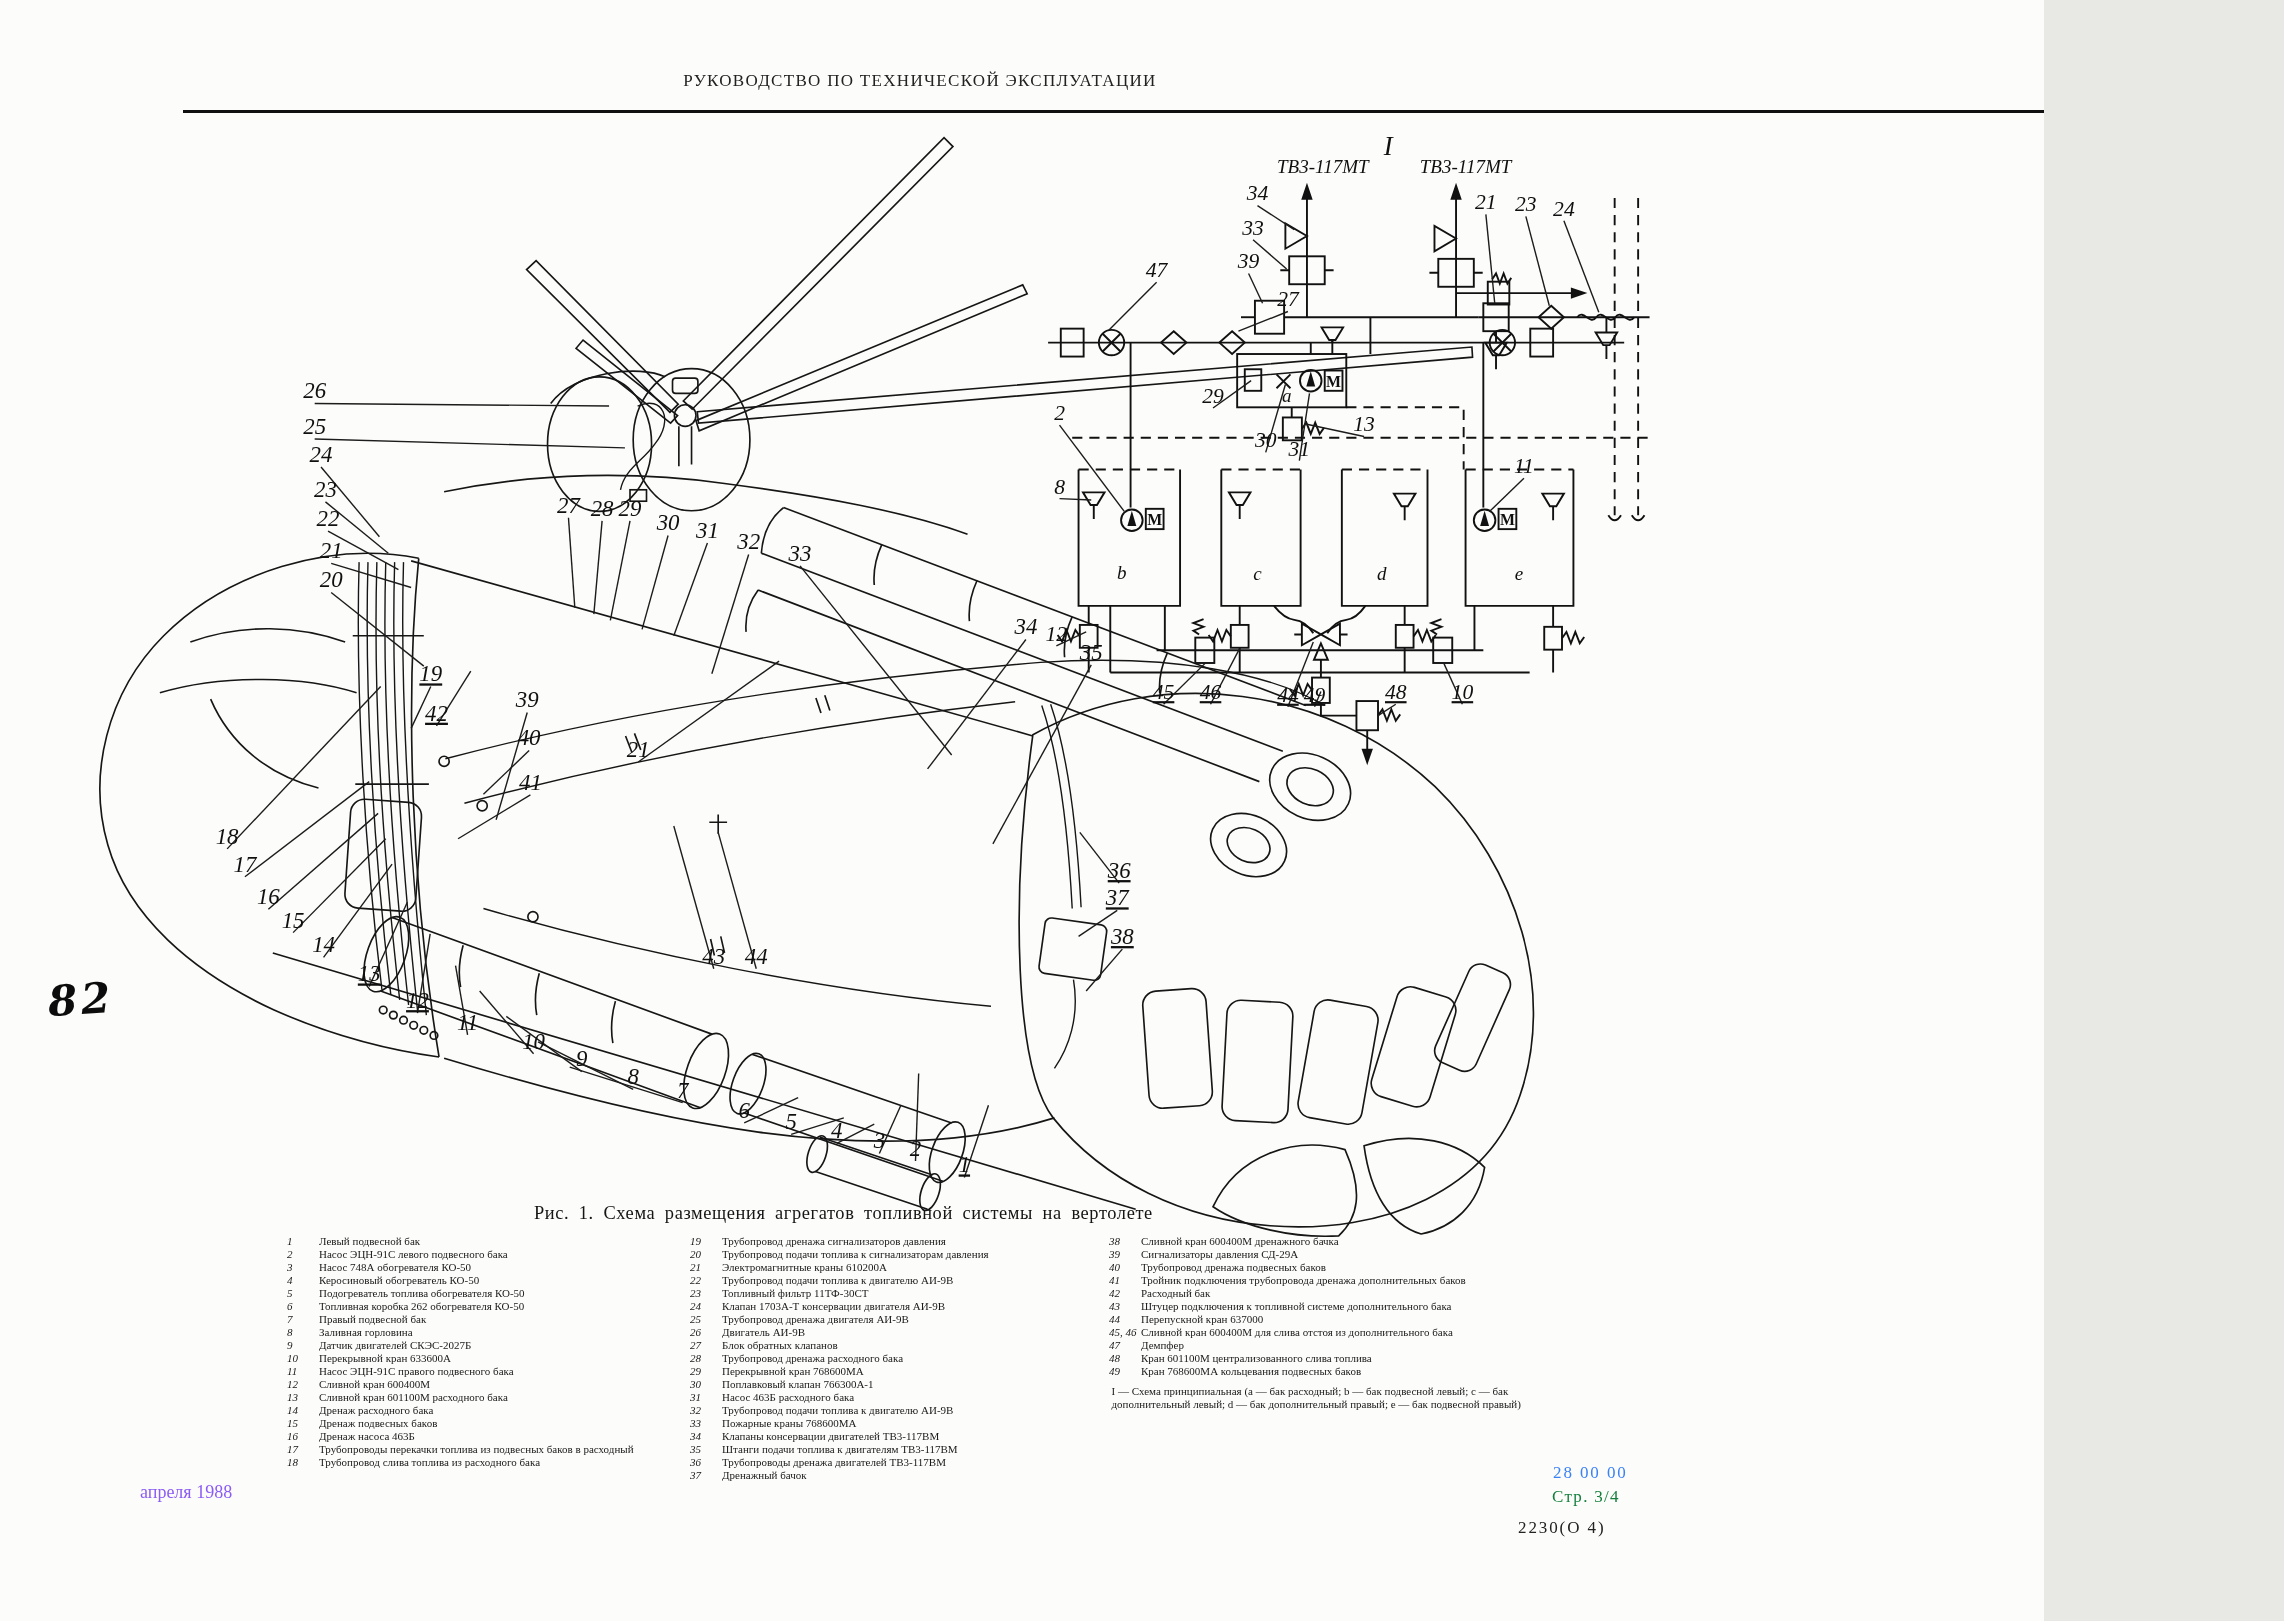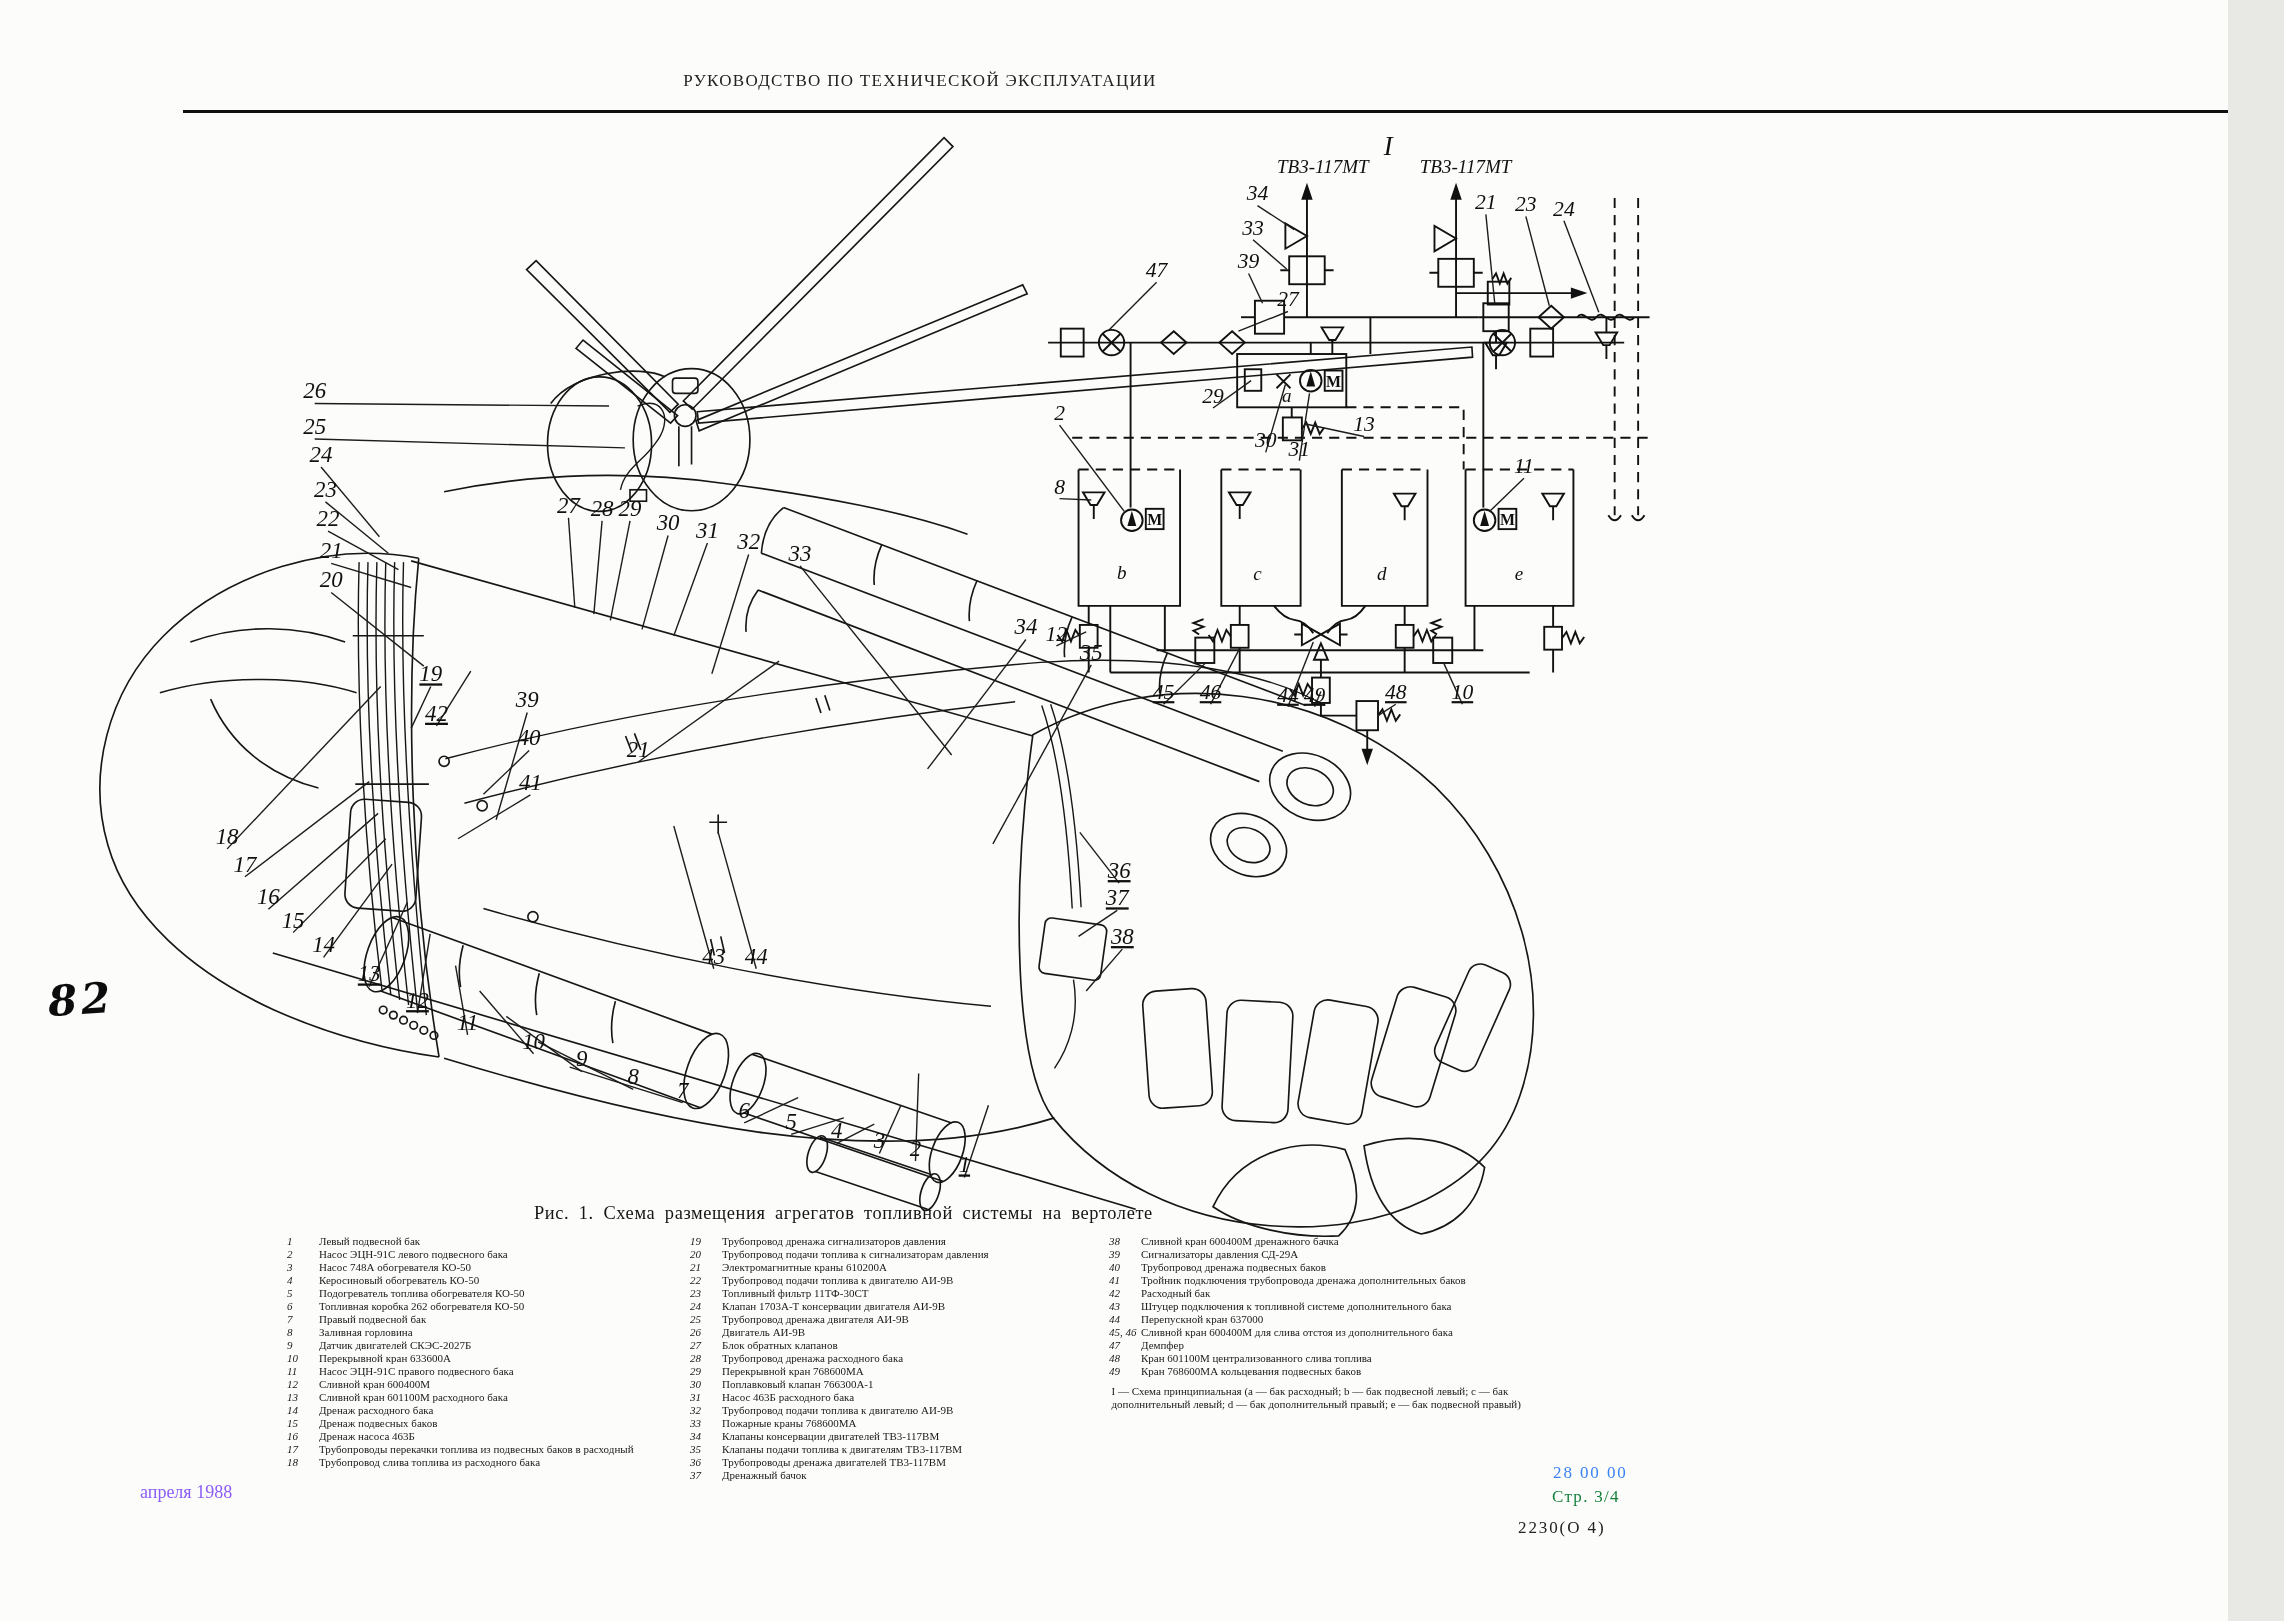--- a/index.html
+++ b/index.html
@@ -1,17 +1,17 @@
 <!DOCTYPE html>
 <html style="font-size:10px"><head>
 <meta charset="utf-8">
 <style>
   html,body{margin:0;padding:0;background:#e8e8e4;}
   .page{
-    position:relative;width:2228px;height:1621px;background:#fcfcfa;
+    position:relative;width:2044px;height:1621px;background:#fcfcfa;
     font-family:"Liberation Serif",serif;color:#1b1b1b;overflow:hidden;
   }
   .hdr{
     position:absolute;left:666px;top:71px;width:508px;text-align:center;
     font-size:17px;letter-spacing:1.3px;white-space:nowrap;color:#222;
   }
   .rule{position:absolute;left:183px;top:110px;width:2098px;height:2.5px;background:#101010;}
   .caption{
     position:absolute;left:490px;top:1203px;font-size:18.4px;letter-spacing:0.6px;
     word-spacing:4.4px;white-space:nowrap;color:#151515;margin-left:44px;
@@ -547,21 +547,21 @@
       <div class="li">
         <span class="num">33</span>
         <span class="txt">Пожарные краны 768600МА</span>
       </div>
       <div class="li">
         <span class="num">34</span>
         <span class="txt">Клапаны консервации двигателей ТВ3-117ВМ</span>
       </div>
       <div class="li">
         <span class="num">35</span>
-        <span class="txt">Клапаны подачи топлива к двигателям ТВ3-117ВМ</span>
+        <span class="txt">Штанги подачи топлива к двигателям ТВ3-117ВМ</span>
       </div>
       <div class="li">
         <span class="num">36</span>
         <span class="txt">Трубопроводы дренажа двигателей ТВ3-117ВМ</span>
       </div>
       <div class="li">
         <span class="num">37</span>
         <span class="txt">Дренажный бачок</span>
       </div>
     </div>

